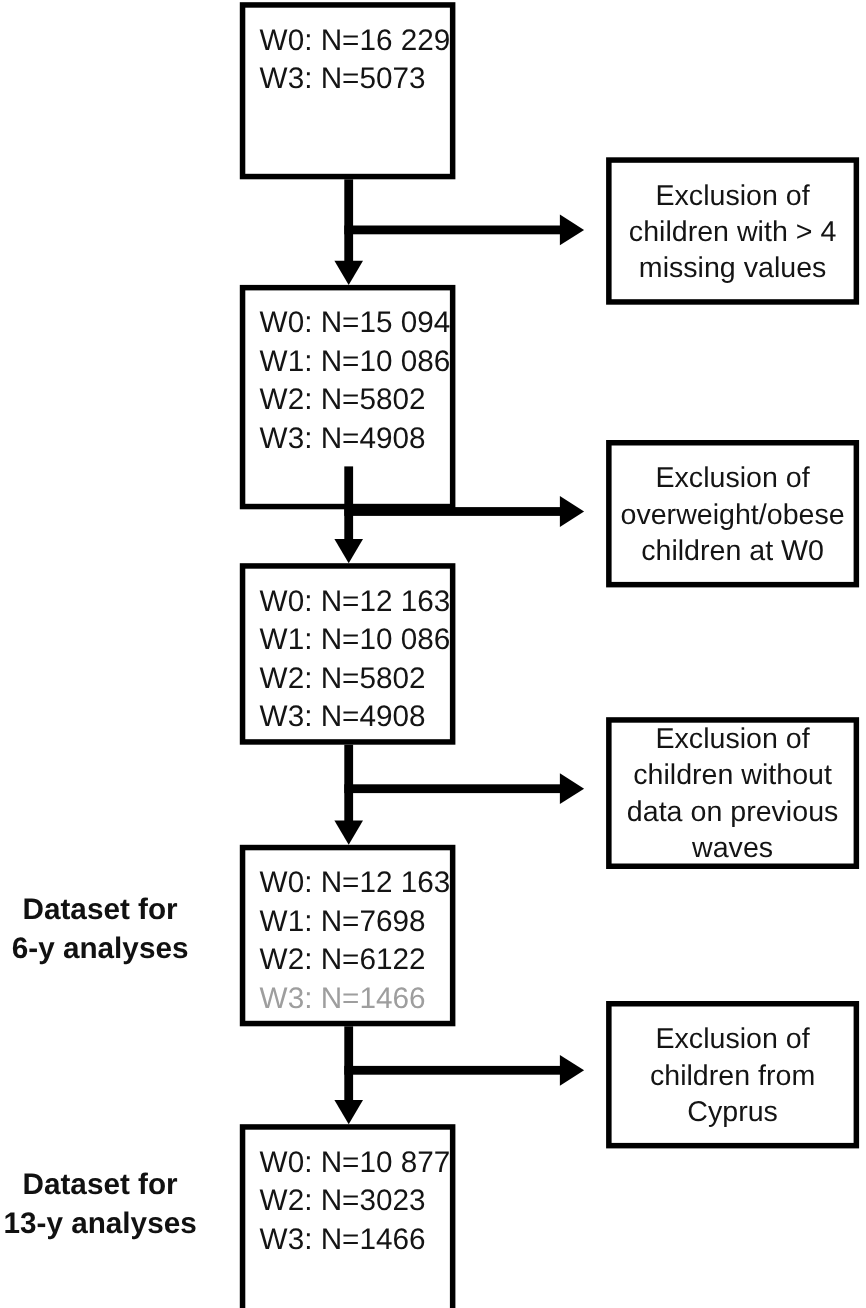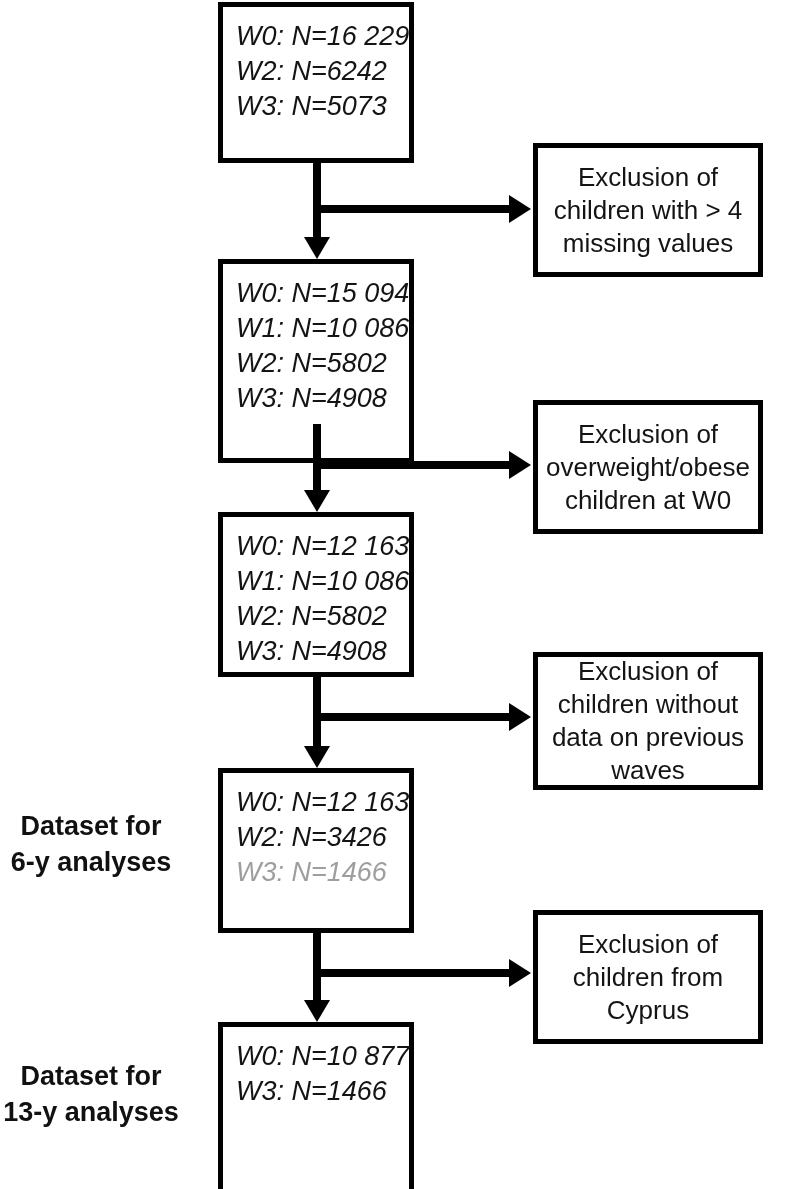--- a/index.html
+++ b/index.html
@@ -23,27 +23,26 @@
     box-sizing: border-box;
     border: 5px solid #000000;
     background: #ffffff;
     padding: 12px 0 0 13px;
   }
   .mline {
     font-size: 27px;
     line-height: 35px;
     color: #141414;
     white-space: pre;
-    font-style: italic;
   }
   .mline.muted { color: #9e9e9e; }
   
   .ebox {
     position: absolute;
-    left: 533px;
+    left: 551px;
     width: 230px;
     box-sizing: border-box;
     border: 5px solid #000000;
     background: #ffffff;
     display: flex;
     align-items: center;
     justify-content: center;
   }
   .etext {
     font-size: 26px;
@@ -97,46 +96,47 @@
     white-space: pre;
   }
 </style>
 </head>
 <body>
 
 <div class="canvas">
 
   <div class="mbox" style="top:2px;height:161px;">
     <div class="mline">W0: N=16 229</div>
-    <div class="mline">W2: N=6242</div>
     <div class="mline">W3: N=5073</div>
   </div>
 
   <div class="mbox" style="top:259px;height:204px;">
     <div class="mline">W0: N=15 094</div>
     <div class="mline">W1: N=10 086</div>
     <div class="mline">W2: N=5802</div>
     <div class="mline">W3: N=4908</div>
   </div>
 
   <div class="mbox" style="top:512px;height:165px;">
     <div class="mline">W0: N=12 163</div>
     <div class="mline">W1: N=10 086</div>
     <div class="mline">W2: N=5802</div>
     <div class="mline">W3: N=4908</div>
   </div>
 
   <div class="mbox" style="top:768px;height:165px;">
     <div class="mline">W0: N=12 163</div>
-    <div class="mline">W2: N=3426</div>
+    <div class="mline">W1: N=7698</div>
+    <div class="mline">W2: N=6122</div>
     <div class="mline muted">W3: N=1466</div>
   </div>
 
   <div class="mbox" style="top:1022px;height:203px;">
     <div class="mline">W0: N=10 877</div>
+    <div class="mline">W2: N=3023</div>
     <div class="mline">W3: N=1466</div>
   </div>
 
   <div class="ebox" style="top:143px;height:134px;">
     <div class="etext">Exclusion of
 children with &gt; 4
 missing values</div>
   </div>
   <div class="ebox" style="top:400px;height:134px;">
     <div class="etext">Exclusion of

